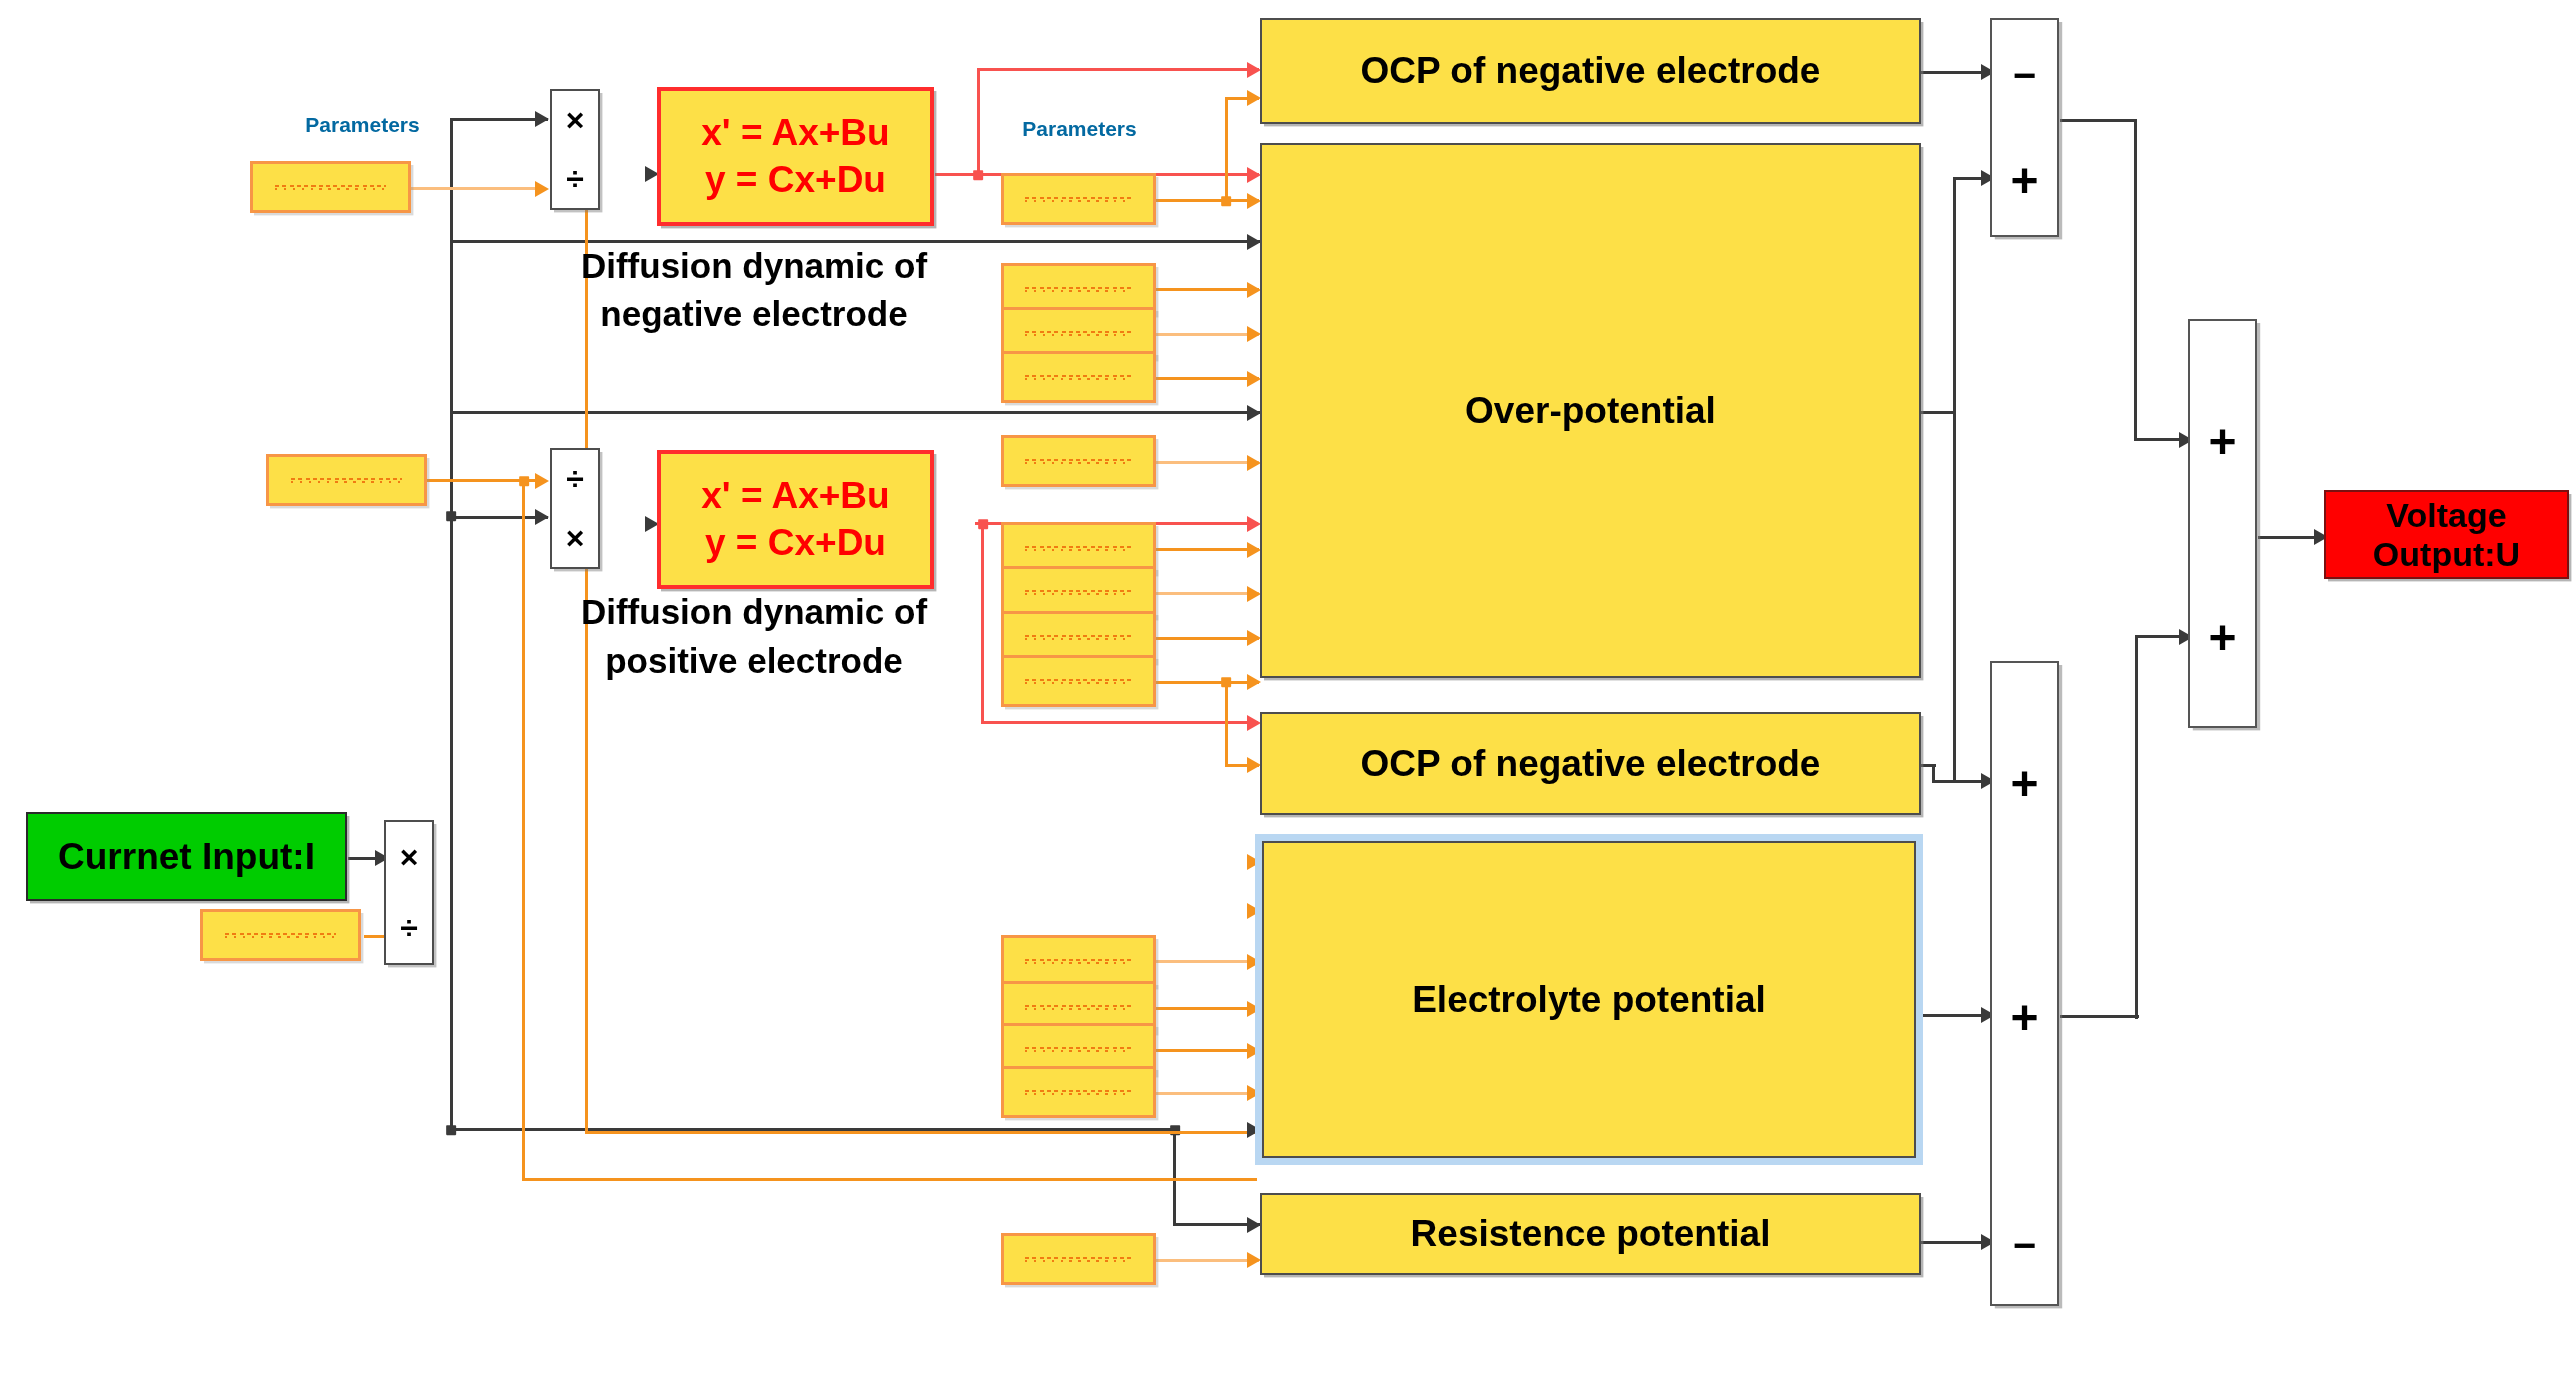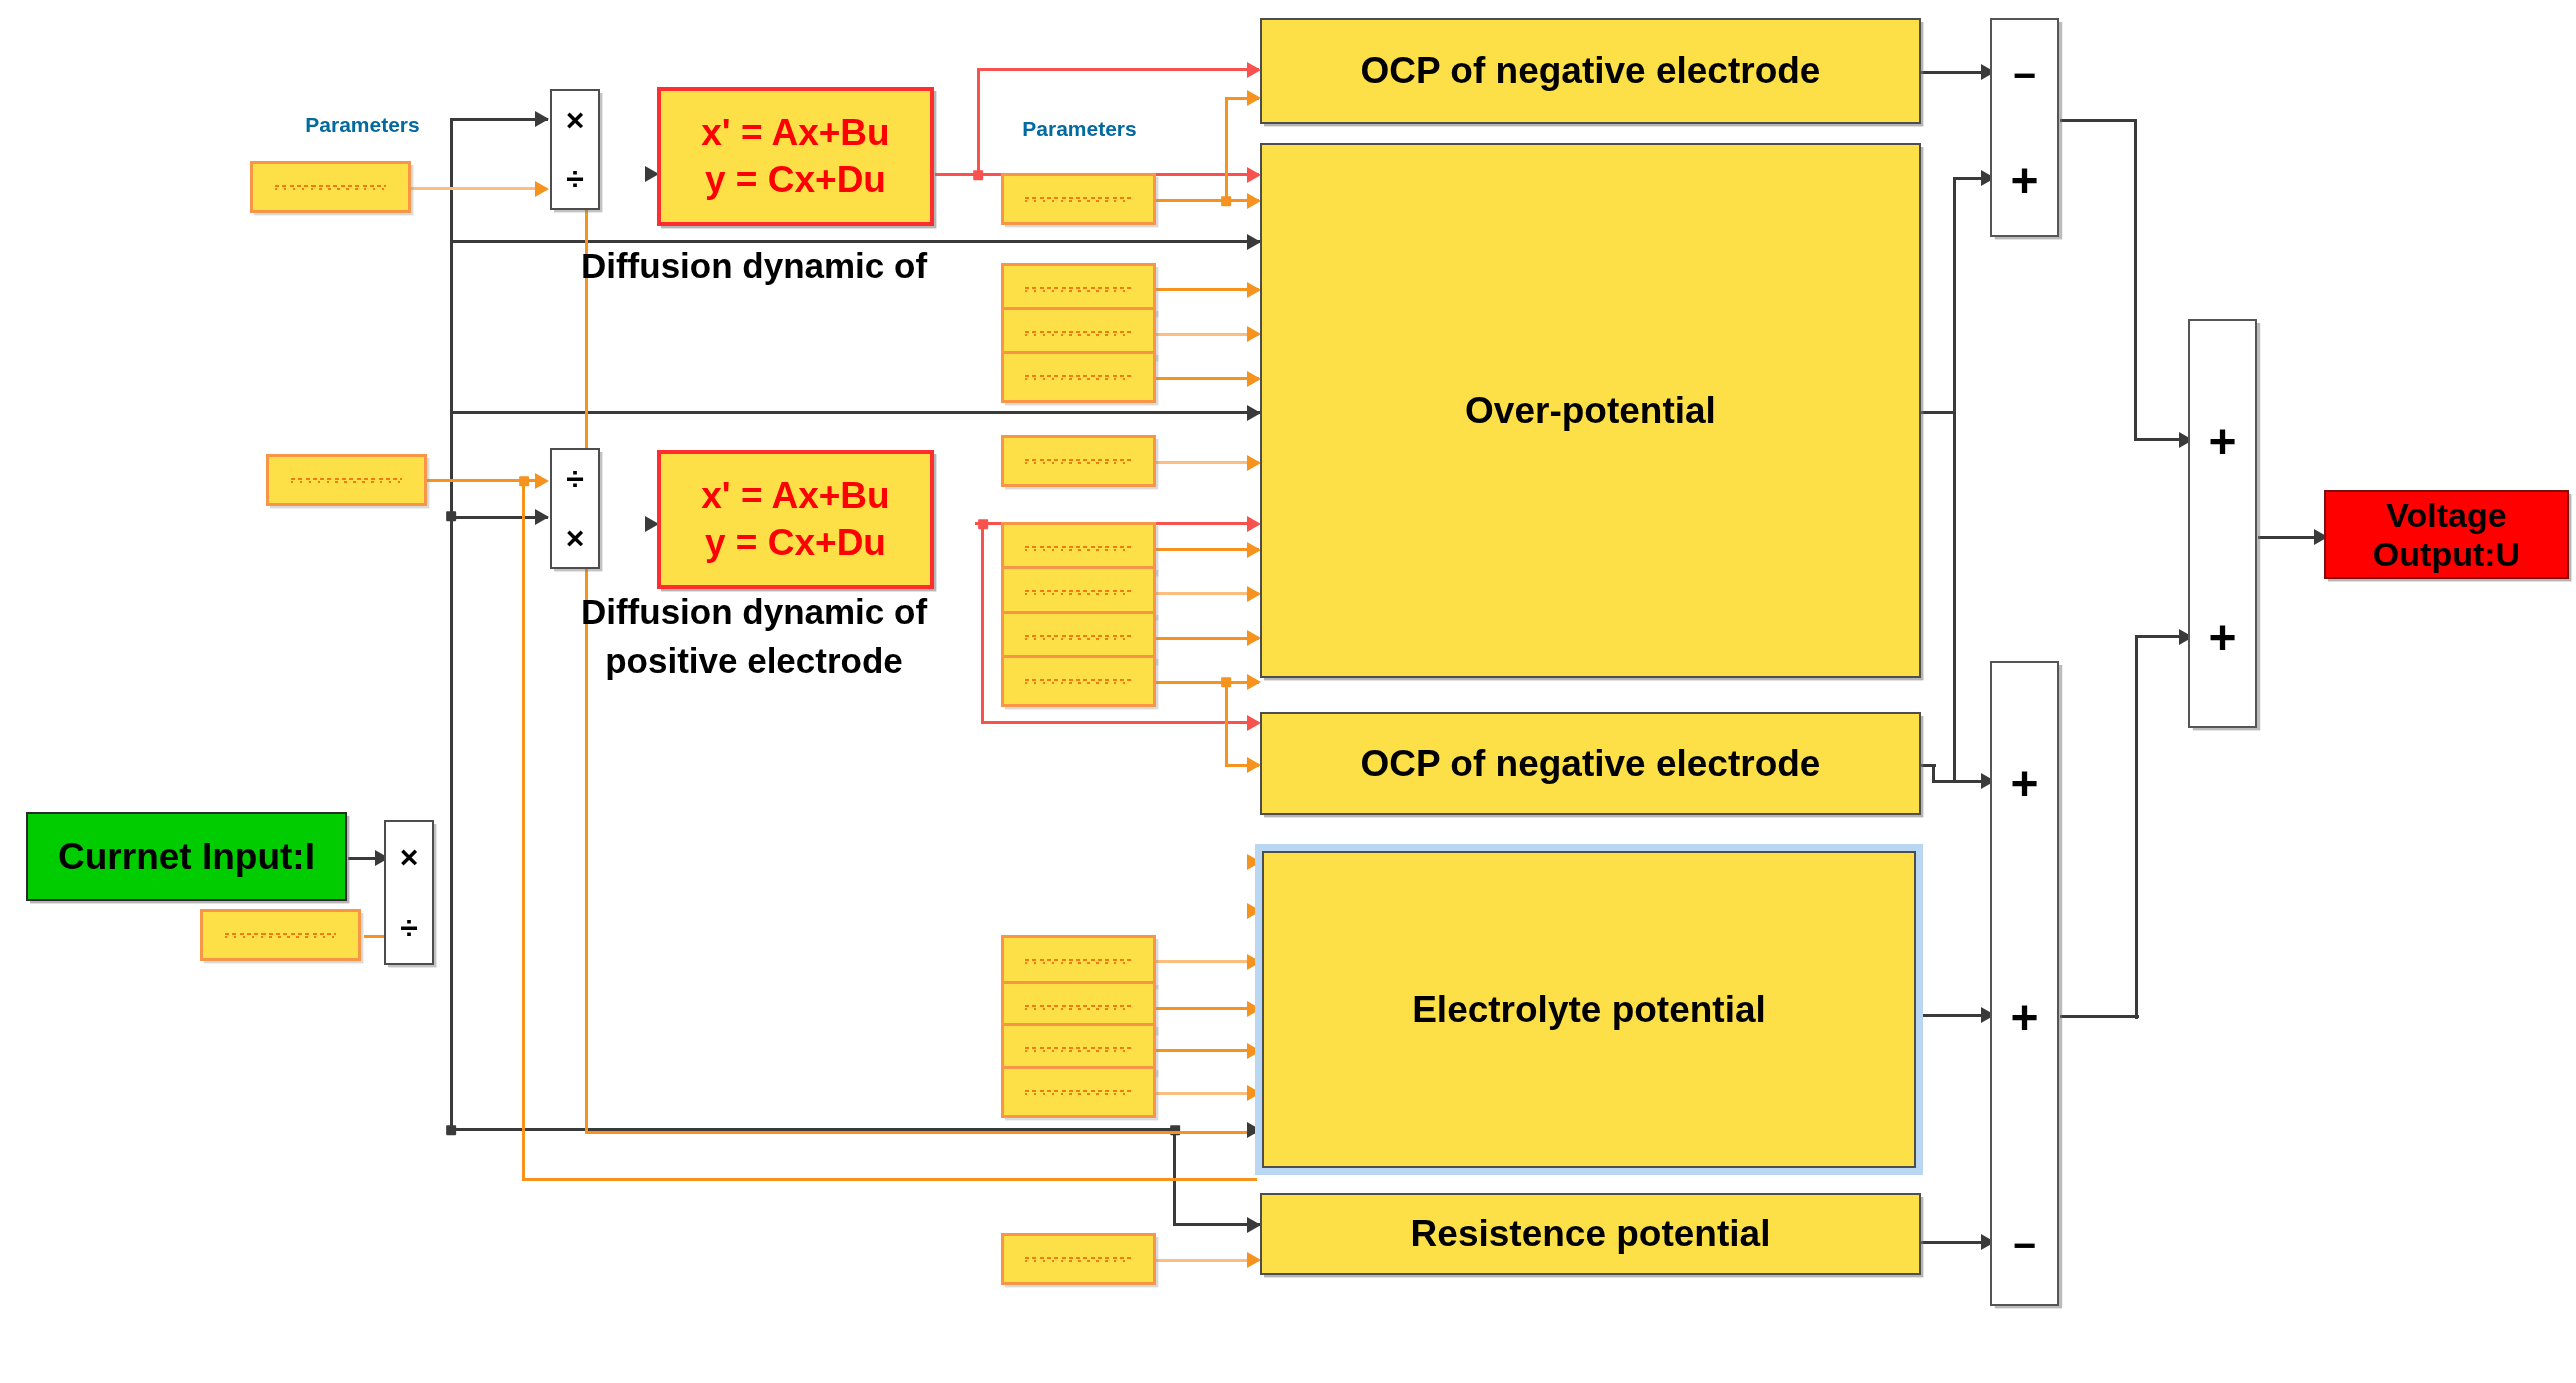--- a/index.html
+++ b/index.html
@@ -12,21 +12,21 @@
        display:flex;align-items:center;justify-content:center;text-align:center;}
   .blk.shadow{box-shadow:3.2px 3.2px 0 -0.8px rgba(120,120,120,.55);}
 
   .sysblk{border:2.4px solid #4d4d4d;color:#000;font-weight:bold;}
   .redblk{border:4px solid #ff2d2d;color:#ff0000;font-weight:bold;line-height:1.25;}
   .orangeblk{border:3.2px solid #f79646;box-shadow:3.2px 3.2px 0 -0.8px rgba(150,150,150,.35);}
   .greenblk{background:#00cc00;border:2.4px solid #2a2a2a;color:#000;font-weight:bold;}
   .redfill{background:#ff0000;border:2.4px solid #7a1010;color:#000;font-weight:bold;}
 
   
-  .selected{outline:7.3px solid #b9d7f2;outline-offset:0px;margin-top:10px;}
+  .selected{outline:7.3px solid #b9d7f2;outline-offset:0px;}
 
   
   .prod{position:absolute;box-sizing:border-box;border:2.4px solid #4d4d4d;background:#fff;
         box-shadow:3.2px 3.2px 0 -0.8px rgba(120,120,120,.45);
         display:flex;flex-direction:column;align-items:center;justify-content:space-around;
         font-weight:bold;color:#000;}
   .prod span{line-height:1;}
 
   
   .sum{position:absolute;box-sizing:border-box;border:2.4px solid #555;background:#fff;
@@ -204,20 +204,21 @@
   <div class="arw" style="left:1981px;top:1015px;"></div>
   <div class="arw" style="left:1981px;top:1242px;"></div>
   <div class="arw" style="left:2179px;top:440px;"></div>
   <div class="arw" style="left:2179px;top:637px;"></div>
   <div class="arw" style="left:2314px;top:537px;"></div>
 
   <div class="plabel" style="left:274px;top:113px;width:177px;font-size:21px;">Parameters</div>
   <div class="plabel" style="left:991px;top:117px;width:177px;font-size:21px;">Parameters</div>
 
   <div class="lbl" style="left:508px;top:246px;width:492px;font-size:35px;">Diffusion dynamic of</div>
+  <div class="lbl" style="left:508px;top:294px;width:492px;font-size:35px;">negative electrode</div>
 
   <div class="lbl" style="left:508px;top:592px;width:492px;font-size:35px;">Diffusion dynamic of</div>
   <div class="lbl" style="left:508px;top:641px;width:492px;font-size:35px;">positive electrode</div>
 
   <div class="blk orangeblk" style="left:250px;top:161px;width:161px;height:52px;">
     <div class="sq"></div>
   </div>
   <div class="blk orangeblk" style="left:266px;top:454px;width:161px;height:52px;">
     <div class="sq"></div>
   </div>

